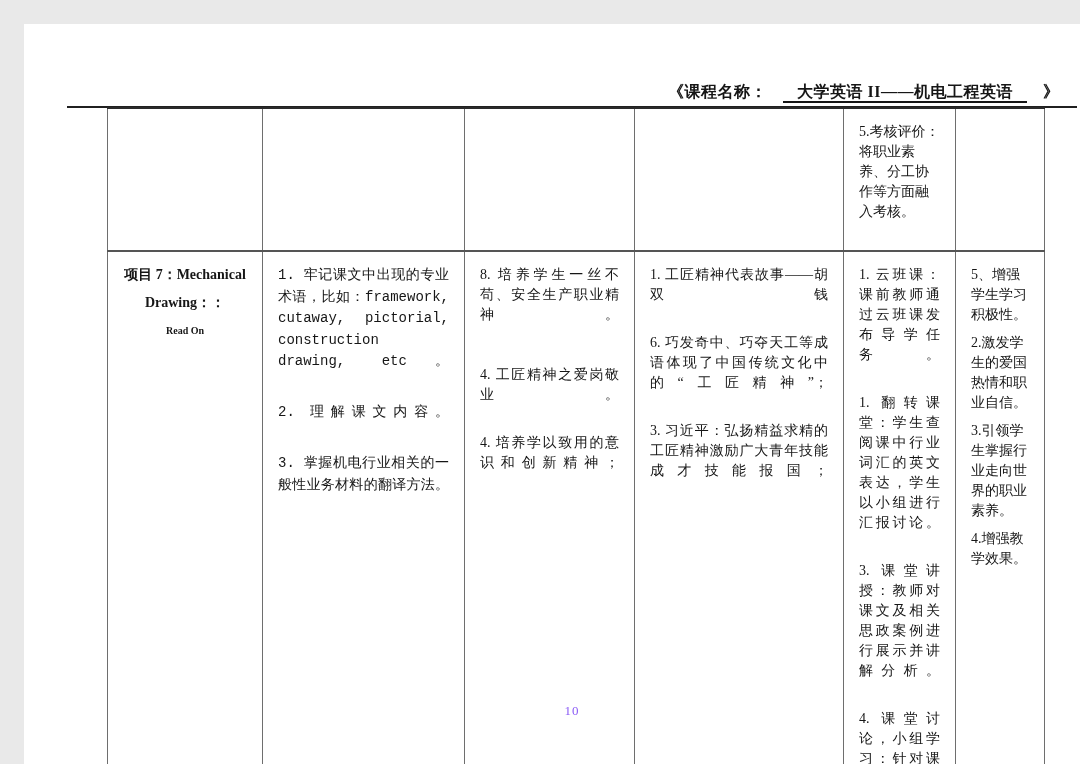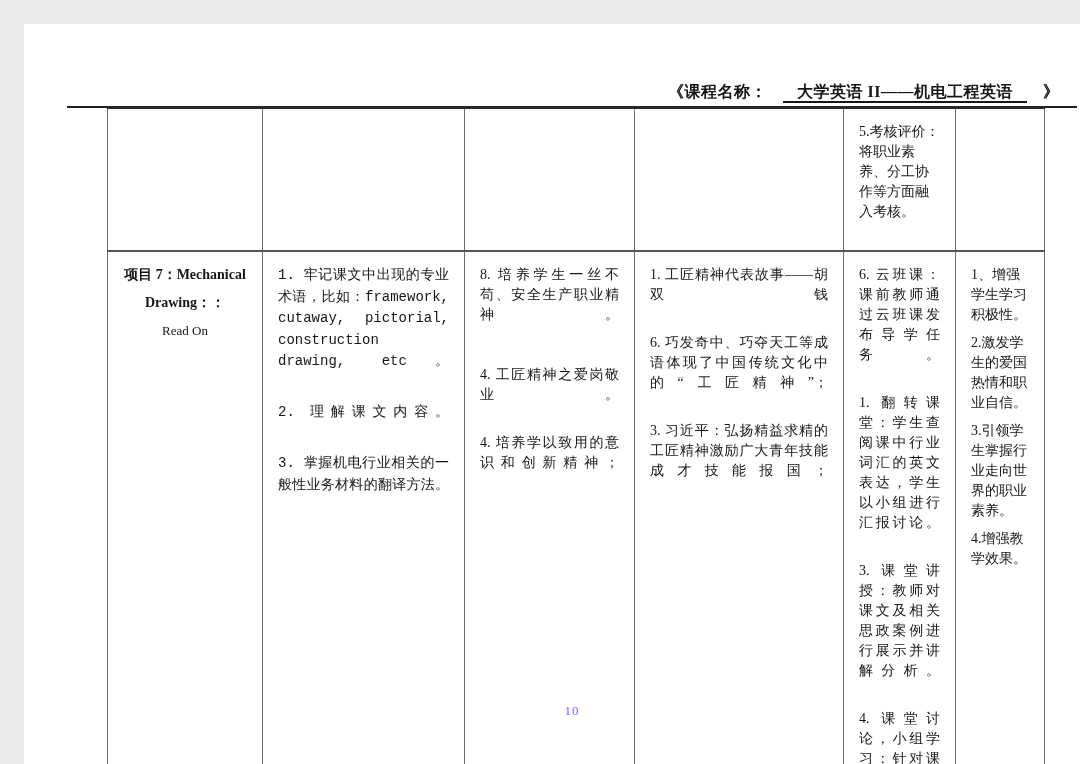--- a/index.html
+++ b/index.html
@@ -50,21 +50,21 @@
   td.v-mid { vertical-align: middle; }
   td.cell-justify p { text-align: justify; text-justify: inter-character; }
   td.cell-justify p::after { content: ""; display: inline-block; width: 100%; height: 0; }
 
   td.cell-project {
     text-align: center; vertical-align: middle;
     font-weight: bold; font-size: 14.5px; line-height: 21px;
     padding: 4px 4px;
   }
   td.cell-project .readon-line {
-    font-weight: normal; font-size: 13px; margin-top: 1px;
+    font-weight: bold; font-size: 10px; margin-top: 1px;
   }
   td.cell-knowledge p { line-height: 21.5px; font-family: Liberation Mono, monospace; }
   .gap-top { margin-top: 20px; }
 
   
   .page-number {
     position: absolute; top: 671px; left: 0; width: 1080px;
     text-align: center; font-size: 13px; color: #8b5cf6;
     letter-spacing: 1px;
   }
@@ -119,29 +119,29 @@
         <p>4. 培养学以致用的意识和创新精神；</p>
       </td>
 
       <td class="v-mid cell-justify">
         <p>1. 工匠精神代表故事——胡双钱</p>
         <p>6. 巧发奇中、巧夺天工等成语体现了中国传统文化中的“工匠精神”；</p>
         <p>3. 习近平：弘扬精益求精的工匠精神激励广大青年技能成才技能报国；</p>
       </td>
 
       <td class="cell-justify">
-        <p>6. 云班课：课前教师通过云班课发布导学任务。</p>
+        <p>1. 云班课：课前教师通过云班课发布导学任务。</p>
         <p>1. 翻转课堂：学生查阅课中行业词汇的英文表达，学生以小组进行汇报讨论。</p>
         <p>3. 课堂讲授：教师对课文及相关思政案例进行展示并讲解分析。</p>
         <p>4. 课堂讨论，小组学习：针对课文和思政案例进行小组讨论，并展示汇报讨论结果。</p>
         <p>5. 考核评价：将</p>
       </td>
 
       <td>
-        <p>1、增强学生学习积极性。</p>
+        <p>5、增强学生学习积极性。</p>
         <p>2.激发学生的爱国热情和职业自信。</p>
         <p>3.引领学生掌握行业走向世界的职业素养。</p>
         <p>4.增强教学效果。</p>
       </td>
     </tr>
   </tbody>
     </table>
 
   <div class="page-number">10</div>
 

